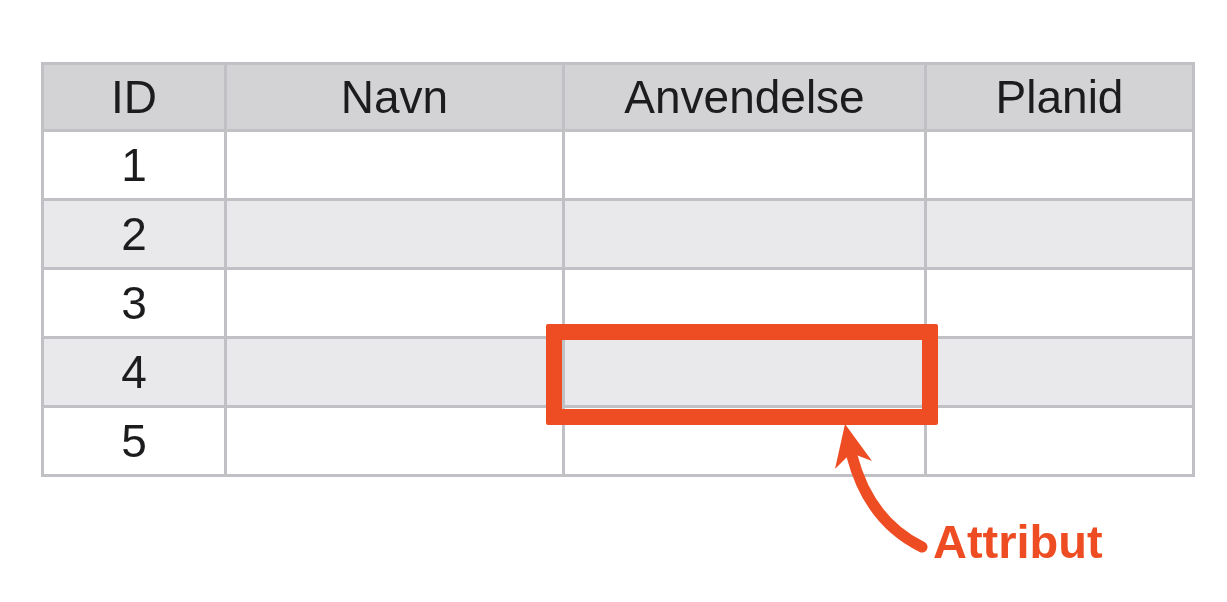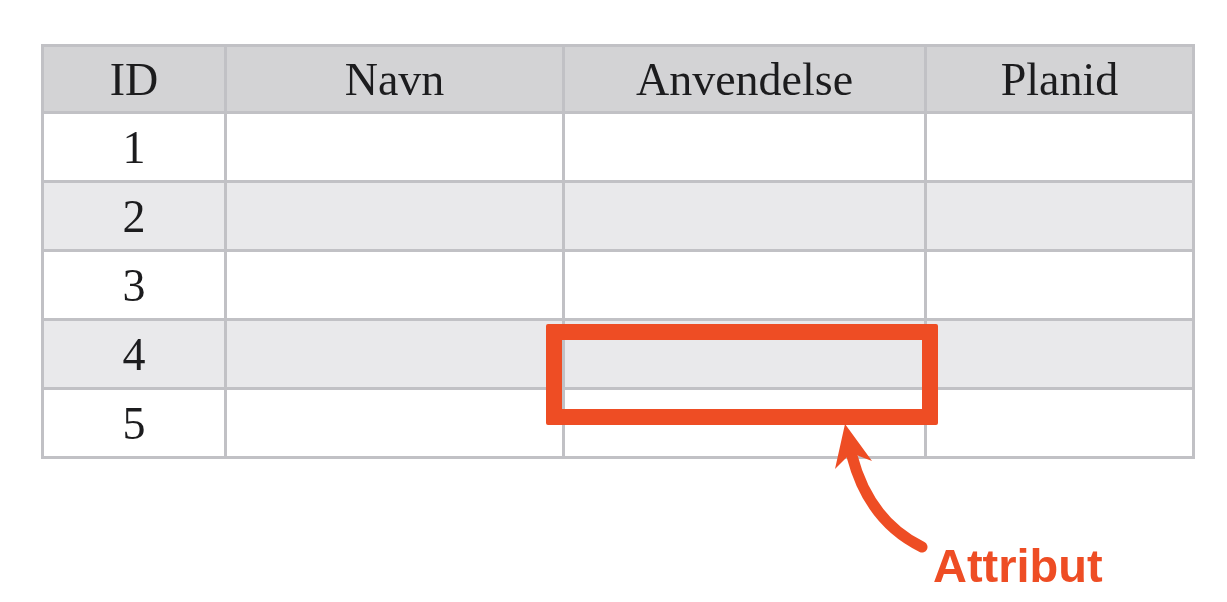--- a/index.html
+++ b/index.html
@@ -12,22 +12,21 @@
     position: relative;
     background: #ffffff;
     font-family: "Liberation Sans", sans-serif;
     overflow: hidden;
   }
 
   
   .table-wrap {
     position: absolute;
     left: 41px;
-    top: 44px;
-    font-family: Liberation Serif, serif;
+    top: 62px;
   }
   table.data-table {
     border-collapse: collapse;
     table-layout: fixed;
     border: 3px solid #b3b3b7;
   }
   .data-table th,
   .data-table td {
     border: 3px solid #c1c1c5;
     padding: 0;
@@ -79,21 +78,20 @@
   .annotation-label {
     position: absolute;
     left: 933px;
     top: 516px;
     font-size: 47px;
     font-weight: 700;
     color: #ee4d24;
     line-height: 1.1;
     z-index: 6;
     white-space: nowrap;
-    margin-top: 24px;
   }
 </style>
 </head>
 <body>
 
 <div class="table-wrap">
   <table class="data-table">
     <colgroup>
       <col class="col-id">
       <col class="col-navn">

